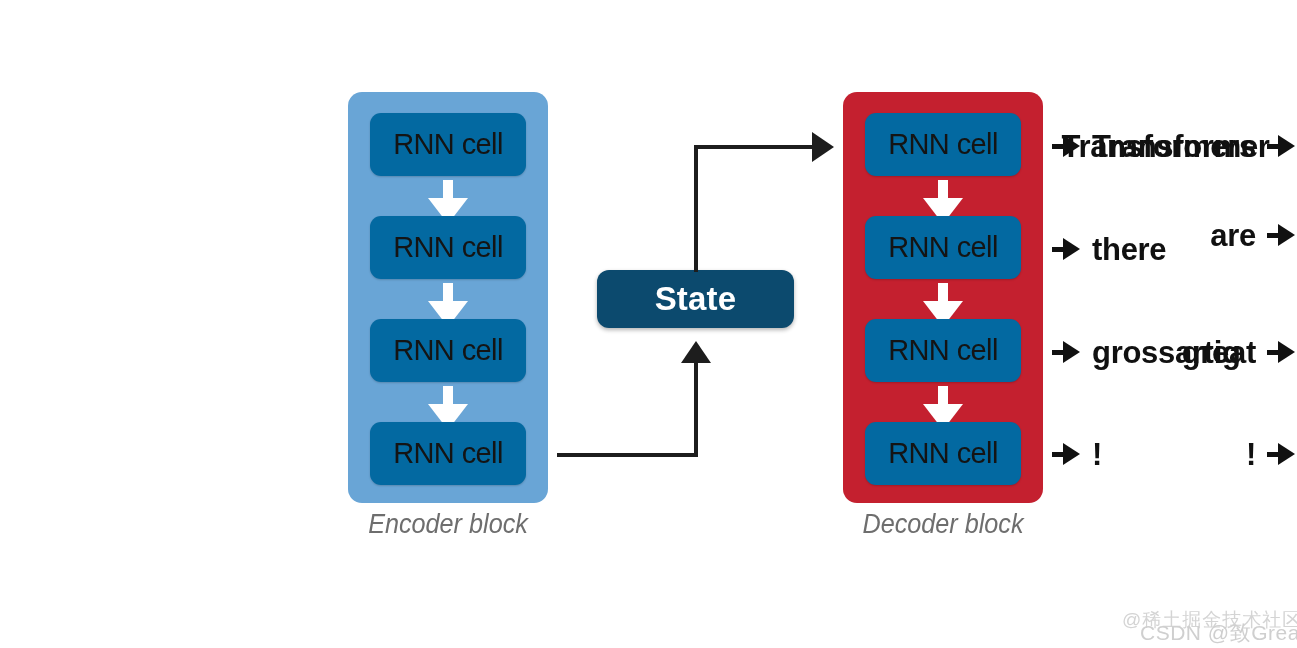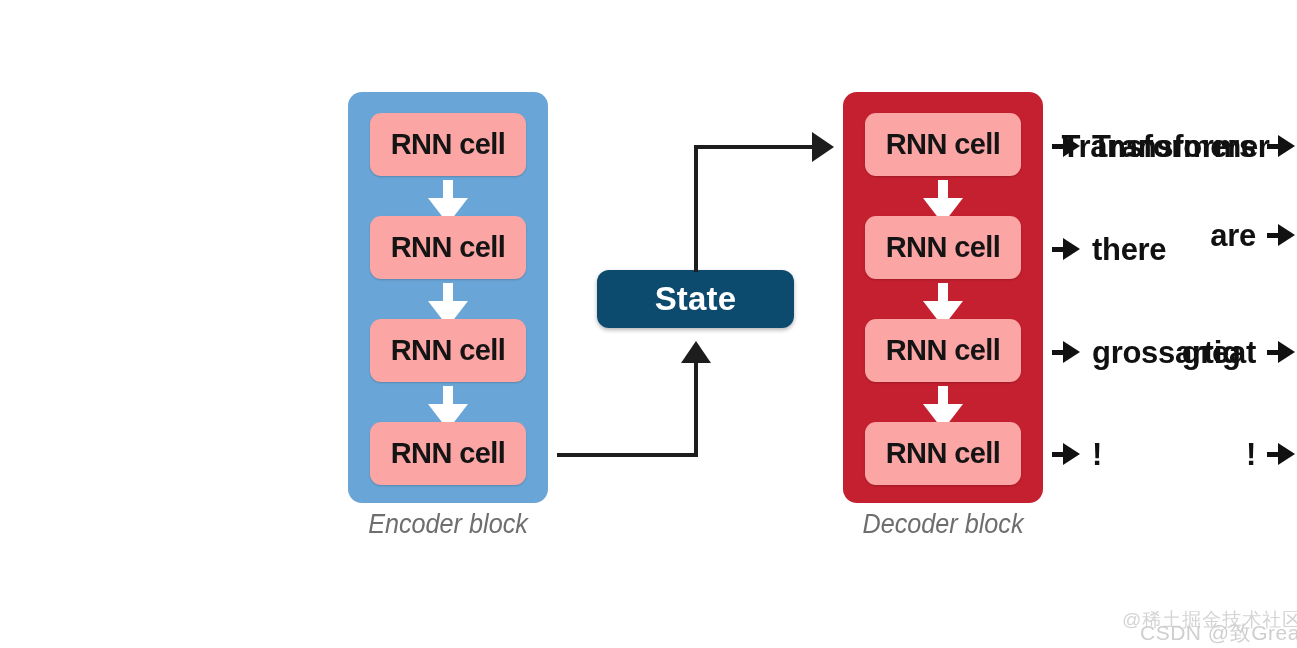--- a/index.html
+++ b/index.html
@@ -72,27 +72,27 @@
   .word-row.right .arrow-glyph { margin-right: 10px; }
 
   
   .block {
     position: absolute;
     border-radius: 14px;
     box-sizing: border-box;
   }
   .cell {
     position: absolute;
-    background: #fca5a5;
+    background: #0369a1;
     border-radius: 11px;
     display: flex;
     align-items: center;
     justify-content: center;
     font-size: 29px;
-    font-weight: 700;
+    font-weight: 400;
     color: #141414;
     letter-spacing: -0.6px;
     box-shadow: 0 1px 2px rgba(0,0,0,0.18);
     white-space: nowrap;
   }
 
   
   .down-arrow {
     position: absolute;
     width: 40px;

